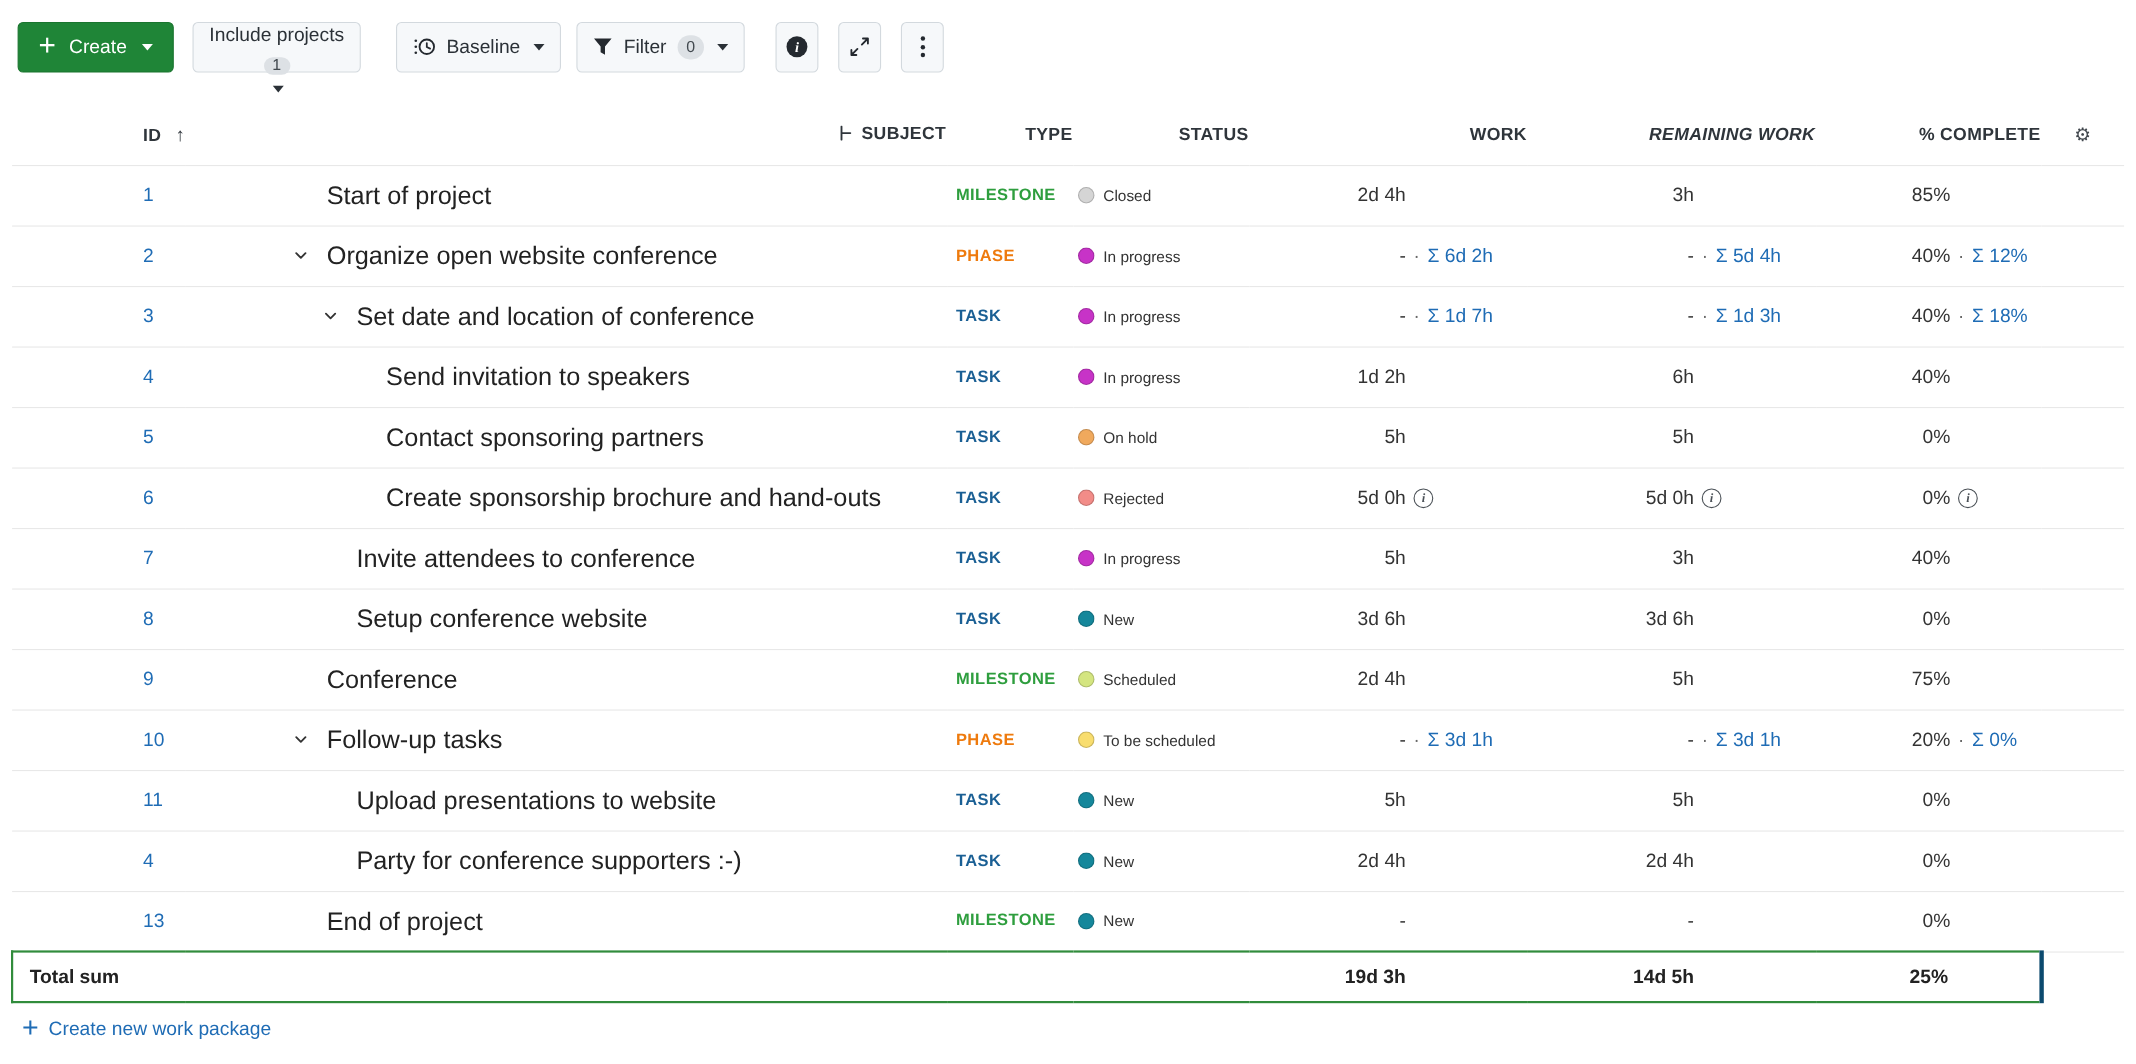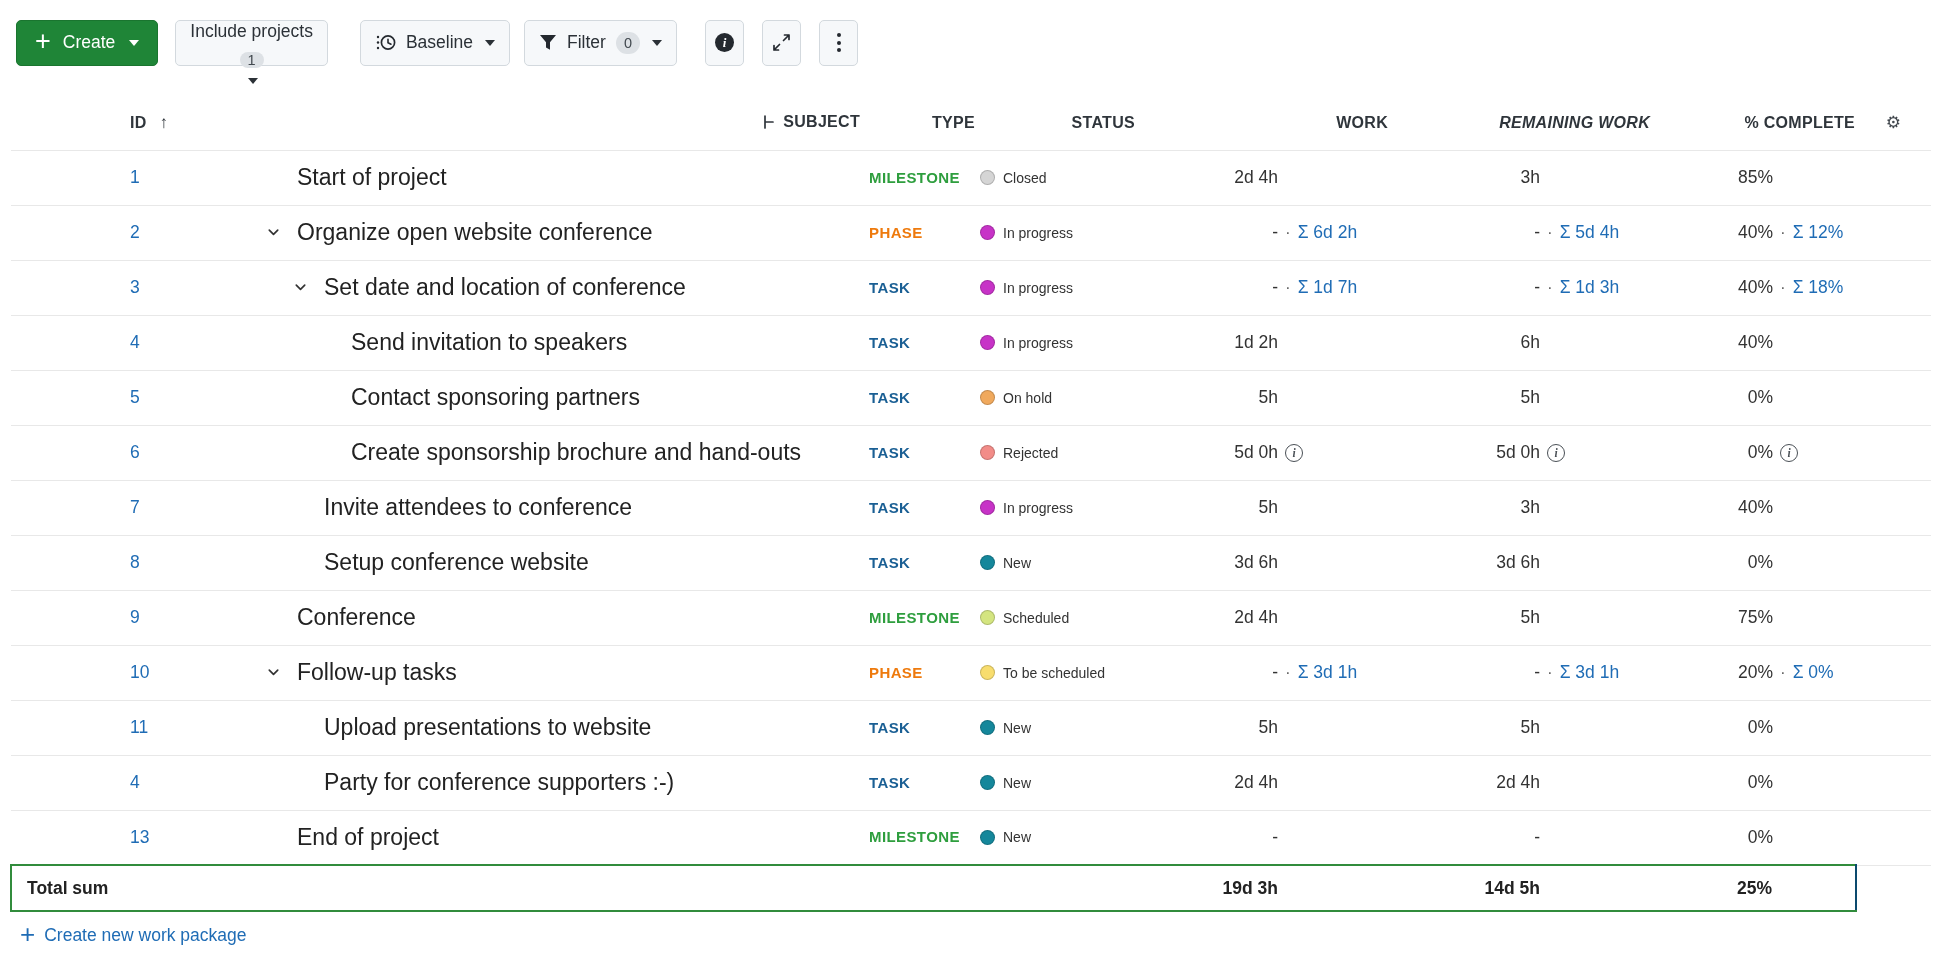--- a/index.html
+++ b/index.html
@@ -64,21 +64,21 @@
   .ext .sep { color:#666; font-size:17px; }
   .sum-link { color:#1f6cb5; text-decoration:none; font-size:17.5px; cursor:pointer; }
   .info-circ { width:18px; height:18px; border:1.5px solid #4a5056; border-radius:50%; color:#4a5056;
                display:inline-flex; align-items:center; justify-content:center;
                font:italic 700 11.5px "Liberation Serif", serif; cursor:pointer; }
   td.c-gear { border-top:1px solid #e8e8e8; }
 
   
   tr.sum-row td { height:46px; border-top:2px solid #318c3c; border-bottom:2px solid #318c3c; }
   tr.sum-row td.sum-first { border-left:2px solid #318c3c; padding-left:15px; }
-  tr.sum-row td.sum-last { border-right:2px solid #0c4a6e;margin-top:42px; }
+  tr.sum-row td.sum-last { border-right:4px solid #0c4a6e;margin-top:42px; }
   tr.sum-row td.c-gear { border:none; border-top:1px solid #e8e8e8; }
   .sum-label { font-size:17.5px; font-weight:700; color:#222; }
   tr.sum-row .val { font-weight:700; color:#222; cursor:default; }
 
   
   .footer-link { margin:11px 0 0 20px; display:inline-flex; align-items:center; gap:9px; color:#1f6cb5;
                  font-size:17.5px; cursor:pointer; }
   .footer-link .plus-blue { font-size:26px; line-height:1; margin-top:-2px; font-weight:400; }
   svg.ico { display:block; }
 </style>

